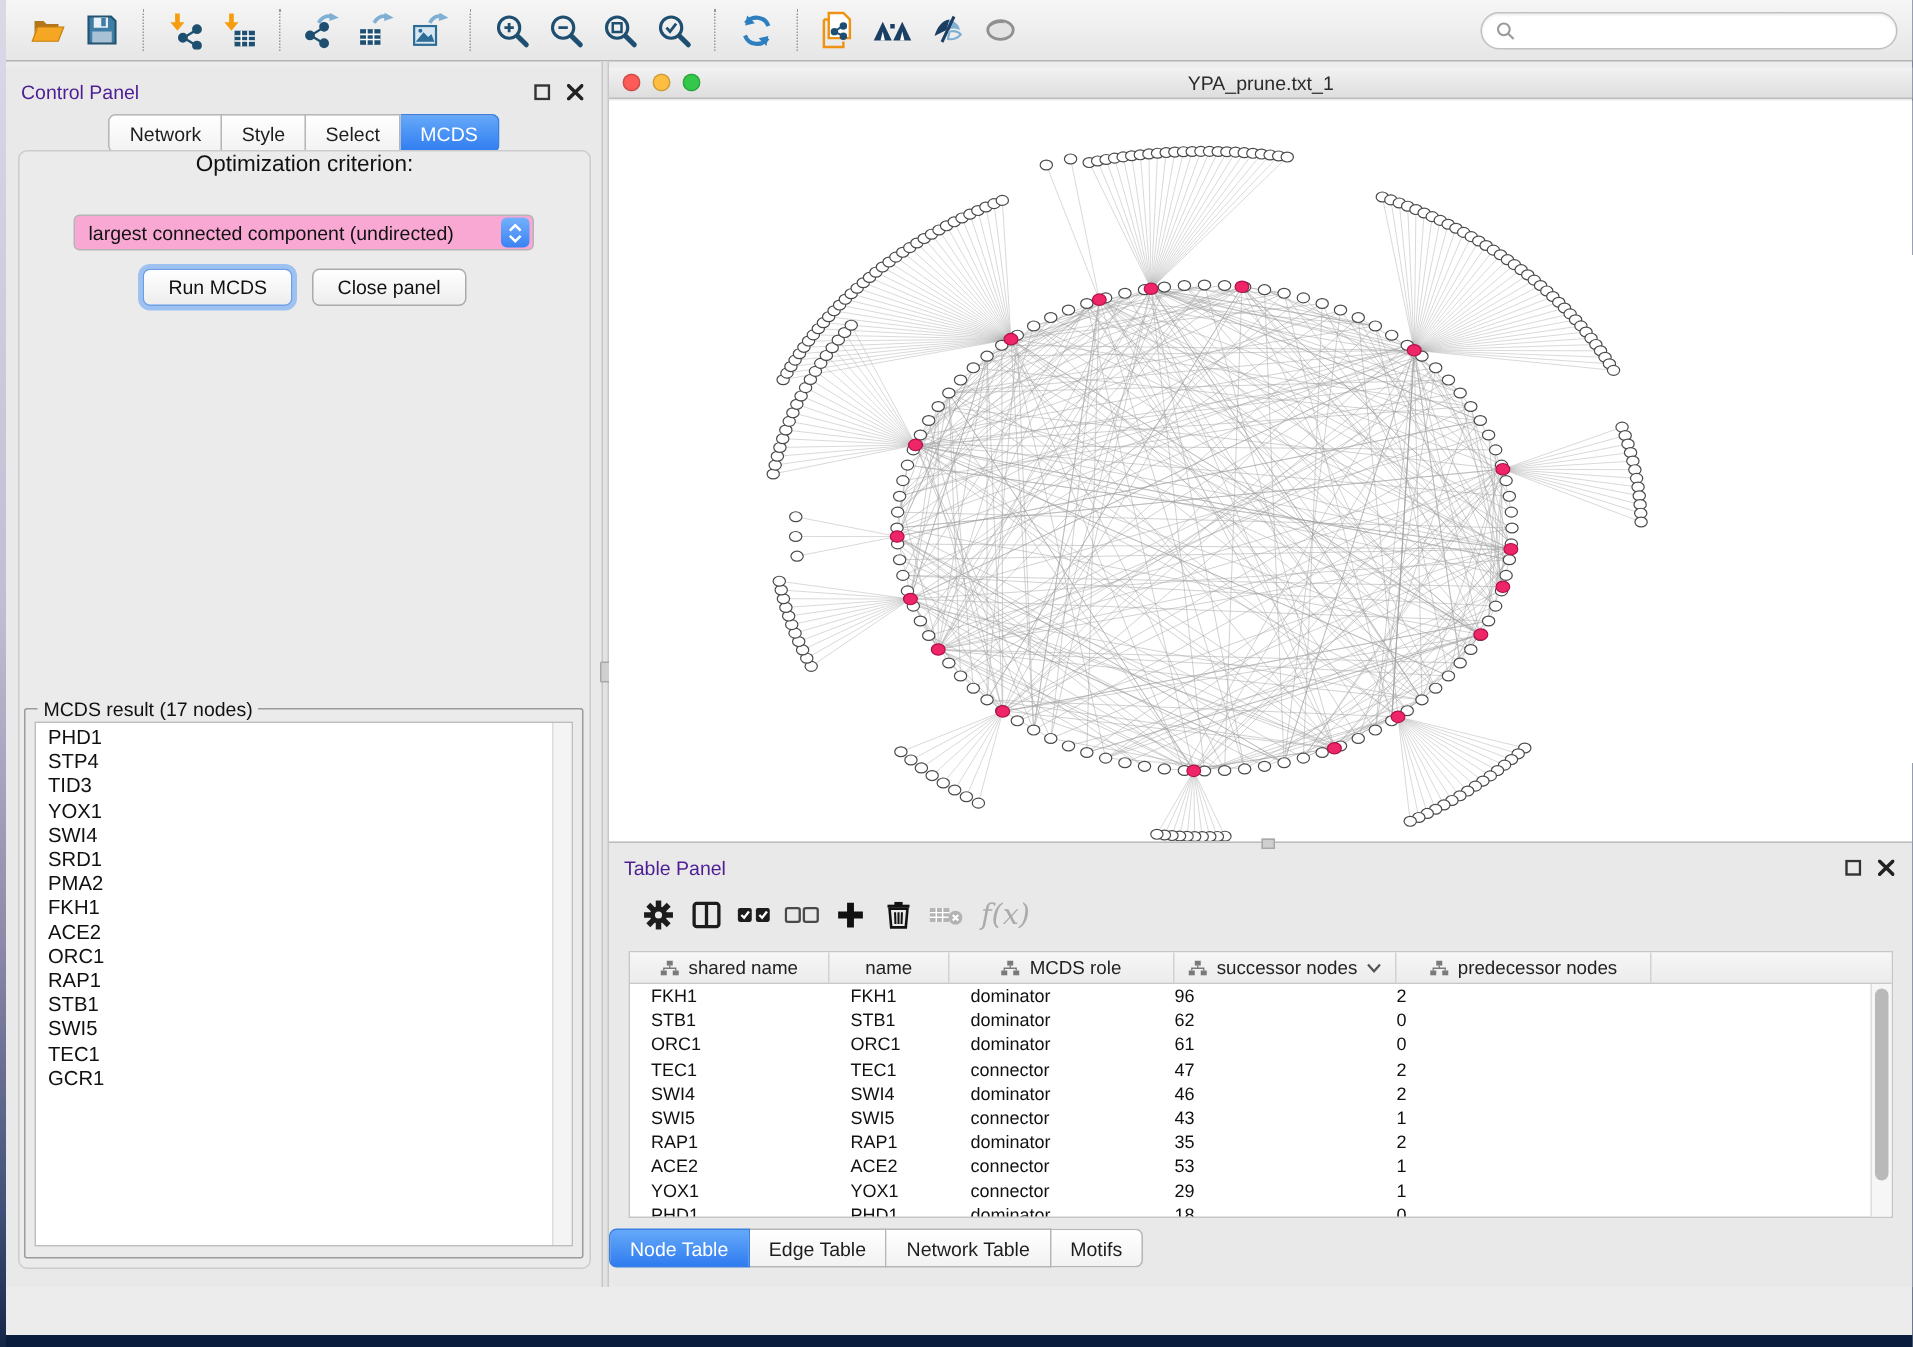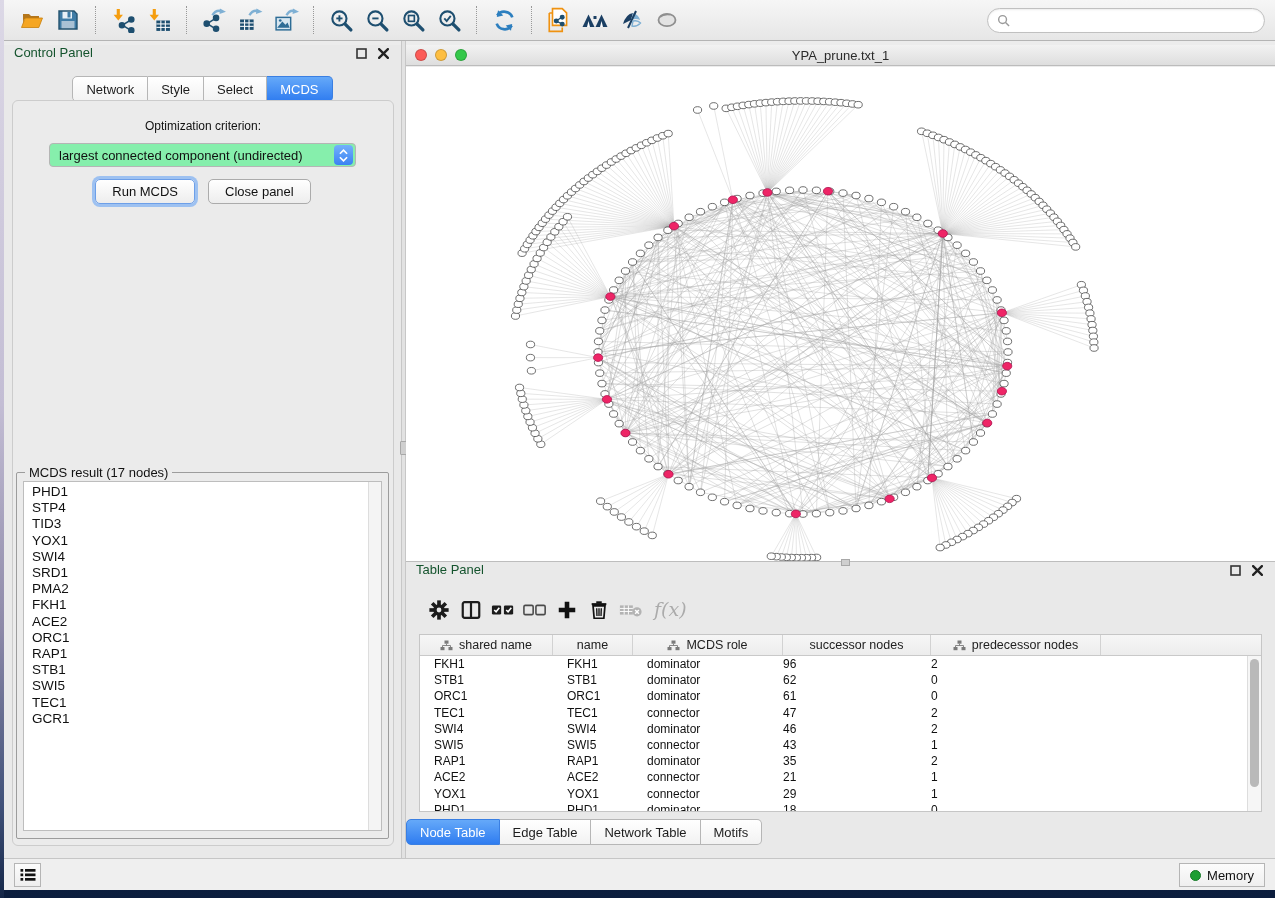--- a/index.html
+++ b/index.html
@@ -19,34 +19,34 @@
   .tsep{width:0;height:28px;border-left:1px dotted #999;margin:0 9px;flex:0 0 auto;}
   .search-wrap{margin-left:auto;width:278px;height:25px;border:1px solid #c0c0c0;border-radius:13px;
     background:#fff;display:flex;align-items:center;padding:0 9px;box-shadow:inset 0 1px 2px rgba(0,0,0,.08);}
   .search-wrap input{border:none;outline:none;flex:1;font-size:12px;background:transparent;}
 
   
   .main{position:absolute;left:0;top:41px;right:0;height:817px;}
 
   
   .control-panel{position:absolute;left:0;top:4px;width:397px;bottom:0;background:#e9e9e9;}
-  .panel-head{height:24px;display:flex;align-items:flex-start;padding:0 10px;font-size:13px;color:#14532d;}
+  .panel-head{height:24px;display:flex;align-items:flex-end;padding:0 10px;font-size:13px;color:#4c1d95;}
   .panel-head .sp{flex:1;}
   .mini-btn{width:16px;height:16px;display:flex;align-items:center;justify-content:center;margin-left:6px;}
   .cp-tabs{position:absolute;left:0;right:0;top:31px;display:flex;justify-content:center;}
   .seg{display:flex;}
   .seg .sbtn{height:26px;padding:0 13px;background:linear-gradient(#ffffff,#f2f2f2);
     border:1px solid #b6b6b6;border-left:none;font-size:13px;color:#1d1d1d;display:flex;align-items:center;}
   .seg .sbtn:first-child{border-left:1px solid #b6b6b6;border-radius:5px 0 0 5px;}
   .seg .sbtn:last-child{border-radius:0 5px 5px 0;}
   .seg .sbtn.active{background:linear-gradient(#65a9f9,#2f7cf0);border-color:#3a7fe2;color:#fff;}
   .cp-box{position:absolute;left:8px;right:7px;top:55px;bottom:12px;background:#ebebeb;
     border:1px solid #cccccc;border-radius:6px;}
-  .opt-label{margin-top:18px;text-align:center;font-size:12px;color:#111;}
-  .select{position:absolute;left:36px;right:37px;top:42px;height:24px;background:#86efac;
+  .opt-label{text-align:center;font-size:15px;color:#111;}
+  .select{position:absolute;left:36px;right:37px;top:42px;height:24px;background:#f9a8d4;
     border:1px solid #b5b5b5;border-radius:4px;display:flex;align-items:center;font-size:13px;color:#111;
     padding-left:9px;}
   .select .sp{flex:1;}
   .stepper{width:19px;height:20px;margin-right:2px;border-radius:4px;
     background:linear-gradient(#74b1fb,#3a82f3);display:flex;flex-direction:column;align-items:center;justify-content:center;gap:1px;}
   .btn-row{position:absolute;left:0;right:0;top:78px;display:flex;justify-content:center;gap:13px;}
   .pbtn{height:25px;padding:0 16px;font-size:13px;color:#111;border:1px solid #ababab;border-radius:5px;
     background:linear-gradient(#ffffff,#ededed);display:flex;align-items:center;}
   .pbtn.focused{box-shadow:0 0 0 3px rgba(105,165,245,.6);border-color:#6d9fe8;}
   .fieldset{position:absolute;left:3px;right:4px;top:371px;bottom:6px;border:1px solid #9c9c9c;border-radius:2px;}
@@ -73,21 +73,21 @@
 
   
   .table-panel{position:absolute;left:402px;top:520px;right:0;bottom:0;background:#e9e9e9;border-top:1px solid #bdbdbd;}
   .tp-grab{position:absolute;left:50%;top:-3px;width:9px;height:7px;background:#cfcfcf;border:1px solid #a8a8a8;}
   .tp-toolbar{position:absolute;left:13px;right:13px;top:28px;height:40px;display:flex;align-items:center;gap:8px;padding:0 8px;}
   .ticon{width:24px;height:24px;display:flex;align-items:center;justify-content:center;}
   .tp-table{position:absolute;left:13px;right:13px;top:72px;bottom:46px;background:#fff;border:1px solid #c6c6c6;}
   .thead{display:flex;height:21px;background:linear-gradient(#f6f6f6,#ececec);border-bottom:1px solid #c9c9c9;}
   .th{display:flex;align-items:center;justify-content:center;gap:6px;font-size:12.5px;color:#222;
     border-right:1px solid #d2d2d2;position:relative;}
-  .c0{width:133px;} .c1{width:80px;} .c2{width:150px;} .c3{width:148px;flex-direction:column;} .c4{width:170px;}
+  .c0{width:133px;} .c1{width:80px;} .c2{width:150px;} .c3{width:148px;} .c4{width:170px;}
   .cfill{flex:1;border-right:none !important;}
   .tbody{position:absolute;left:0;right:14px;top:21px;bottom:0;overflow:hidden;}
   .tr{display:flex;height:16.2px;align-items:center;}
   .td{font-size:12px;color:#111;white-space:nowrap;overflow:hidden;}
   .td.l{padding-left:14px;text-align:left;}
   .td.r{padding-right:14px;text-align:left;}
   .tscroll{position:absolute;right:0;top:21px;bottom:0;width:14px;background:#f6f6f6;border-left:1px solid #ddd;}
   .tthumb{position:absolute;left:2px;right:2px;top:3px;height:128px;background:#b9b9b9;border-radius:5px;}
   .tp-tabs{position:absolute;left:0;right:0;bottom:13px;display:flex;}
 
@@ -1396,21 +1396,21 @@
                 <div class="td c0 l">RAP1</div>
                 <div class="td c1 l">RAP1</div>
                 <div class="td c2 l">dominator</div>
                 <div class="td c3 r">35</div>
                 <div class="td c4 r">2</div>
               </div>
               <div class="tr">
                 <div class="td c0 l">ACE2</div>
                 <div class="td c1 l">ACE2</div>
                 <div class="td c2 l">connector</div>
-                <div class="td c3 r">21</div>
+                <div class="td c3 r">53</div>
                 <div class="td c4 r">1</div>
               </div>
               <div class="tr">
                 <div class="td c0 l">YOX1</div>
                 <div class="td c1 l">YOX1</div>
                 <div class="td c2 l">connector</div>
                 <div class="td c3 r">29</div>
                 <div class="td c4 r">1</div>
               </div>
               <div class="tr">
@@ -1430,32 +1430,14 @@
           <div class="seg">
             <span class="sbtn active">Node Table</span>
             <span class="sbtn">Edge Table</span>
             <span class="sbtn">Network Table</span>
             <span class="sbtn">Motifs</span>
           </div>
         </div>
       </div>
     </div>
 
-    <div class="statusbar">
-      <span class="list-btn">
-        <svg width="18" height="16" viewBox="0 0 24 20">
-          <g fill="#111">
-            <rect x="2" y="2" width="3.6" height="3.6"></rect>
-              <rect x="8" y="2" width="14" height="3.6"></rect>
-            <rect x="2" y="8" width="3.6" height="3.6"></rect>
-              <rect x="8" y="8" width="14" height="3.6"></rect>
-            <rect x="2" y="14" width="3.6" height="3.6"></rect>
-              <rect x="8" y="14" width="14" height="3.6"></rect>
-          </g>
-        </svg>
-      </span>
-      <span class="mem-btn">
-        <span class="mem-dot"></span>
-        <span>Memory</span>
-      </span>
-    </div>
   </div>
 </div>
 
 </body></html>

